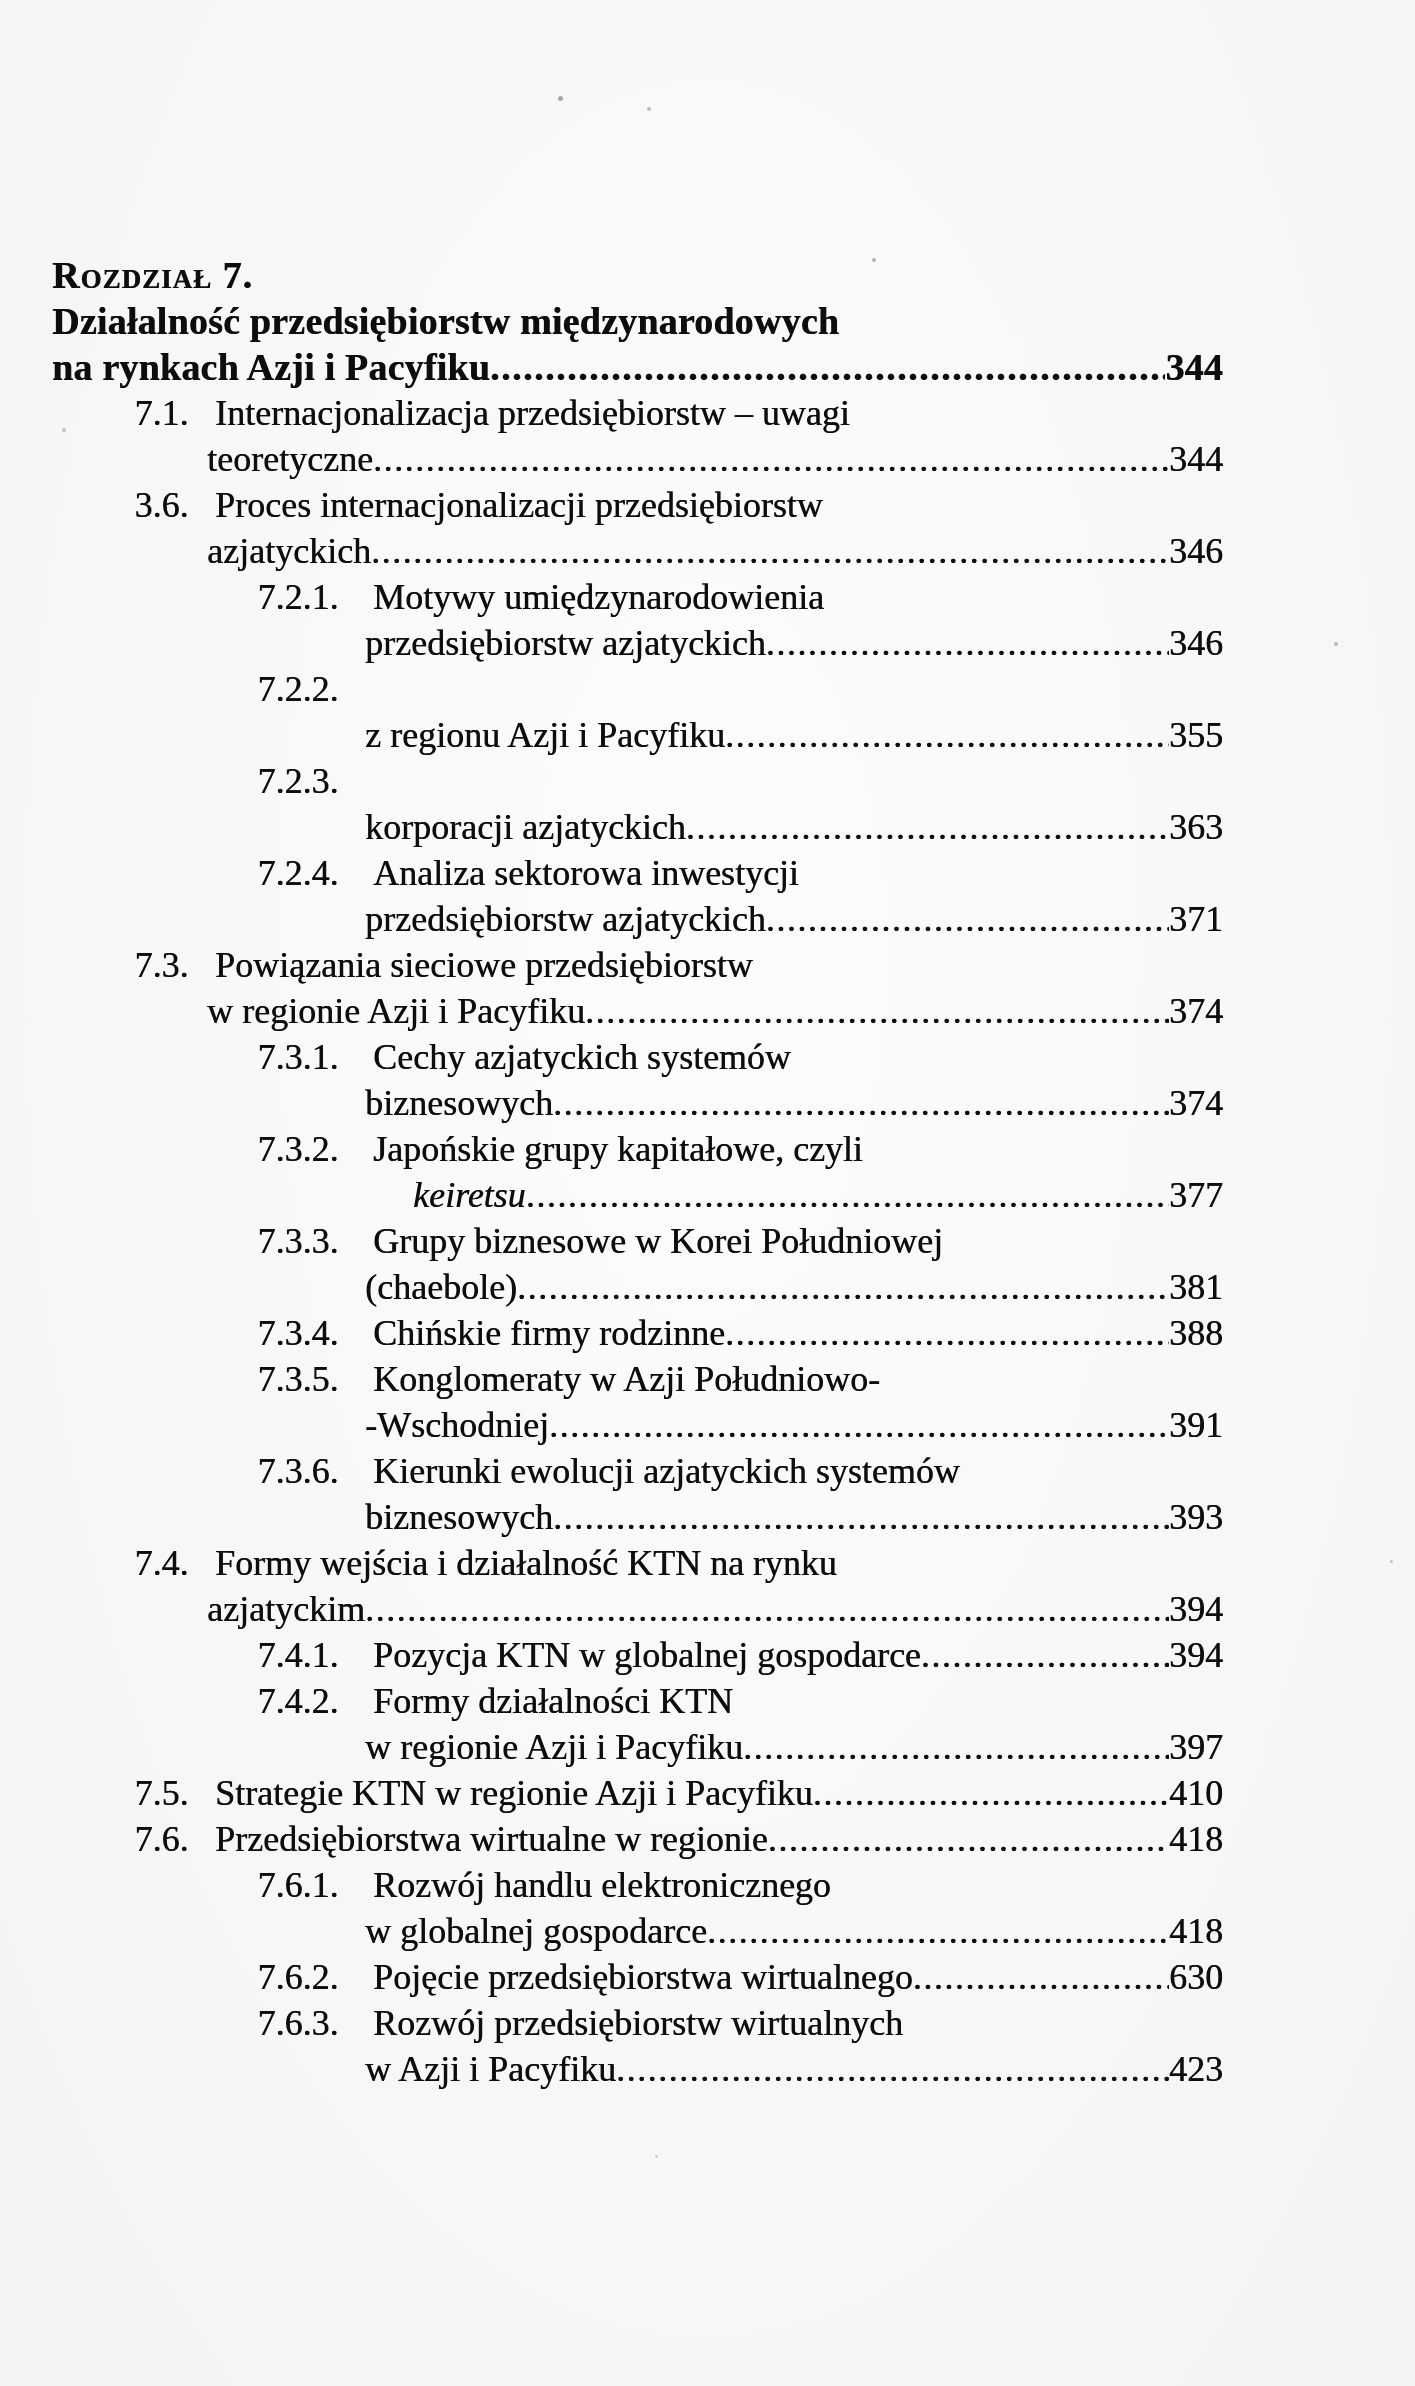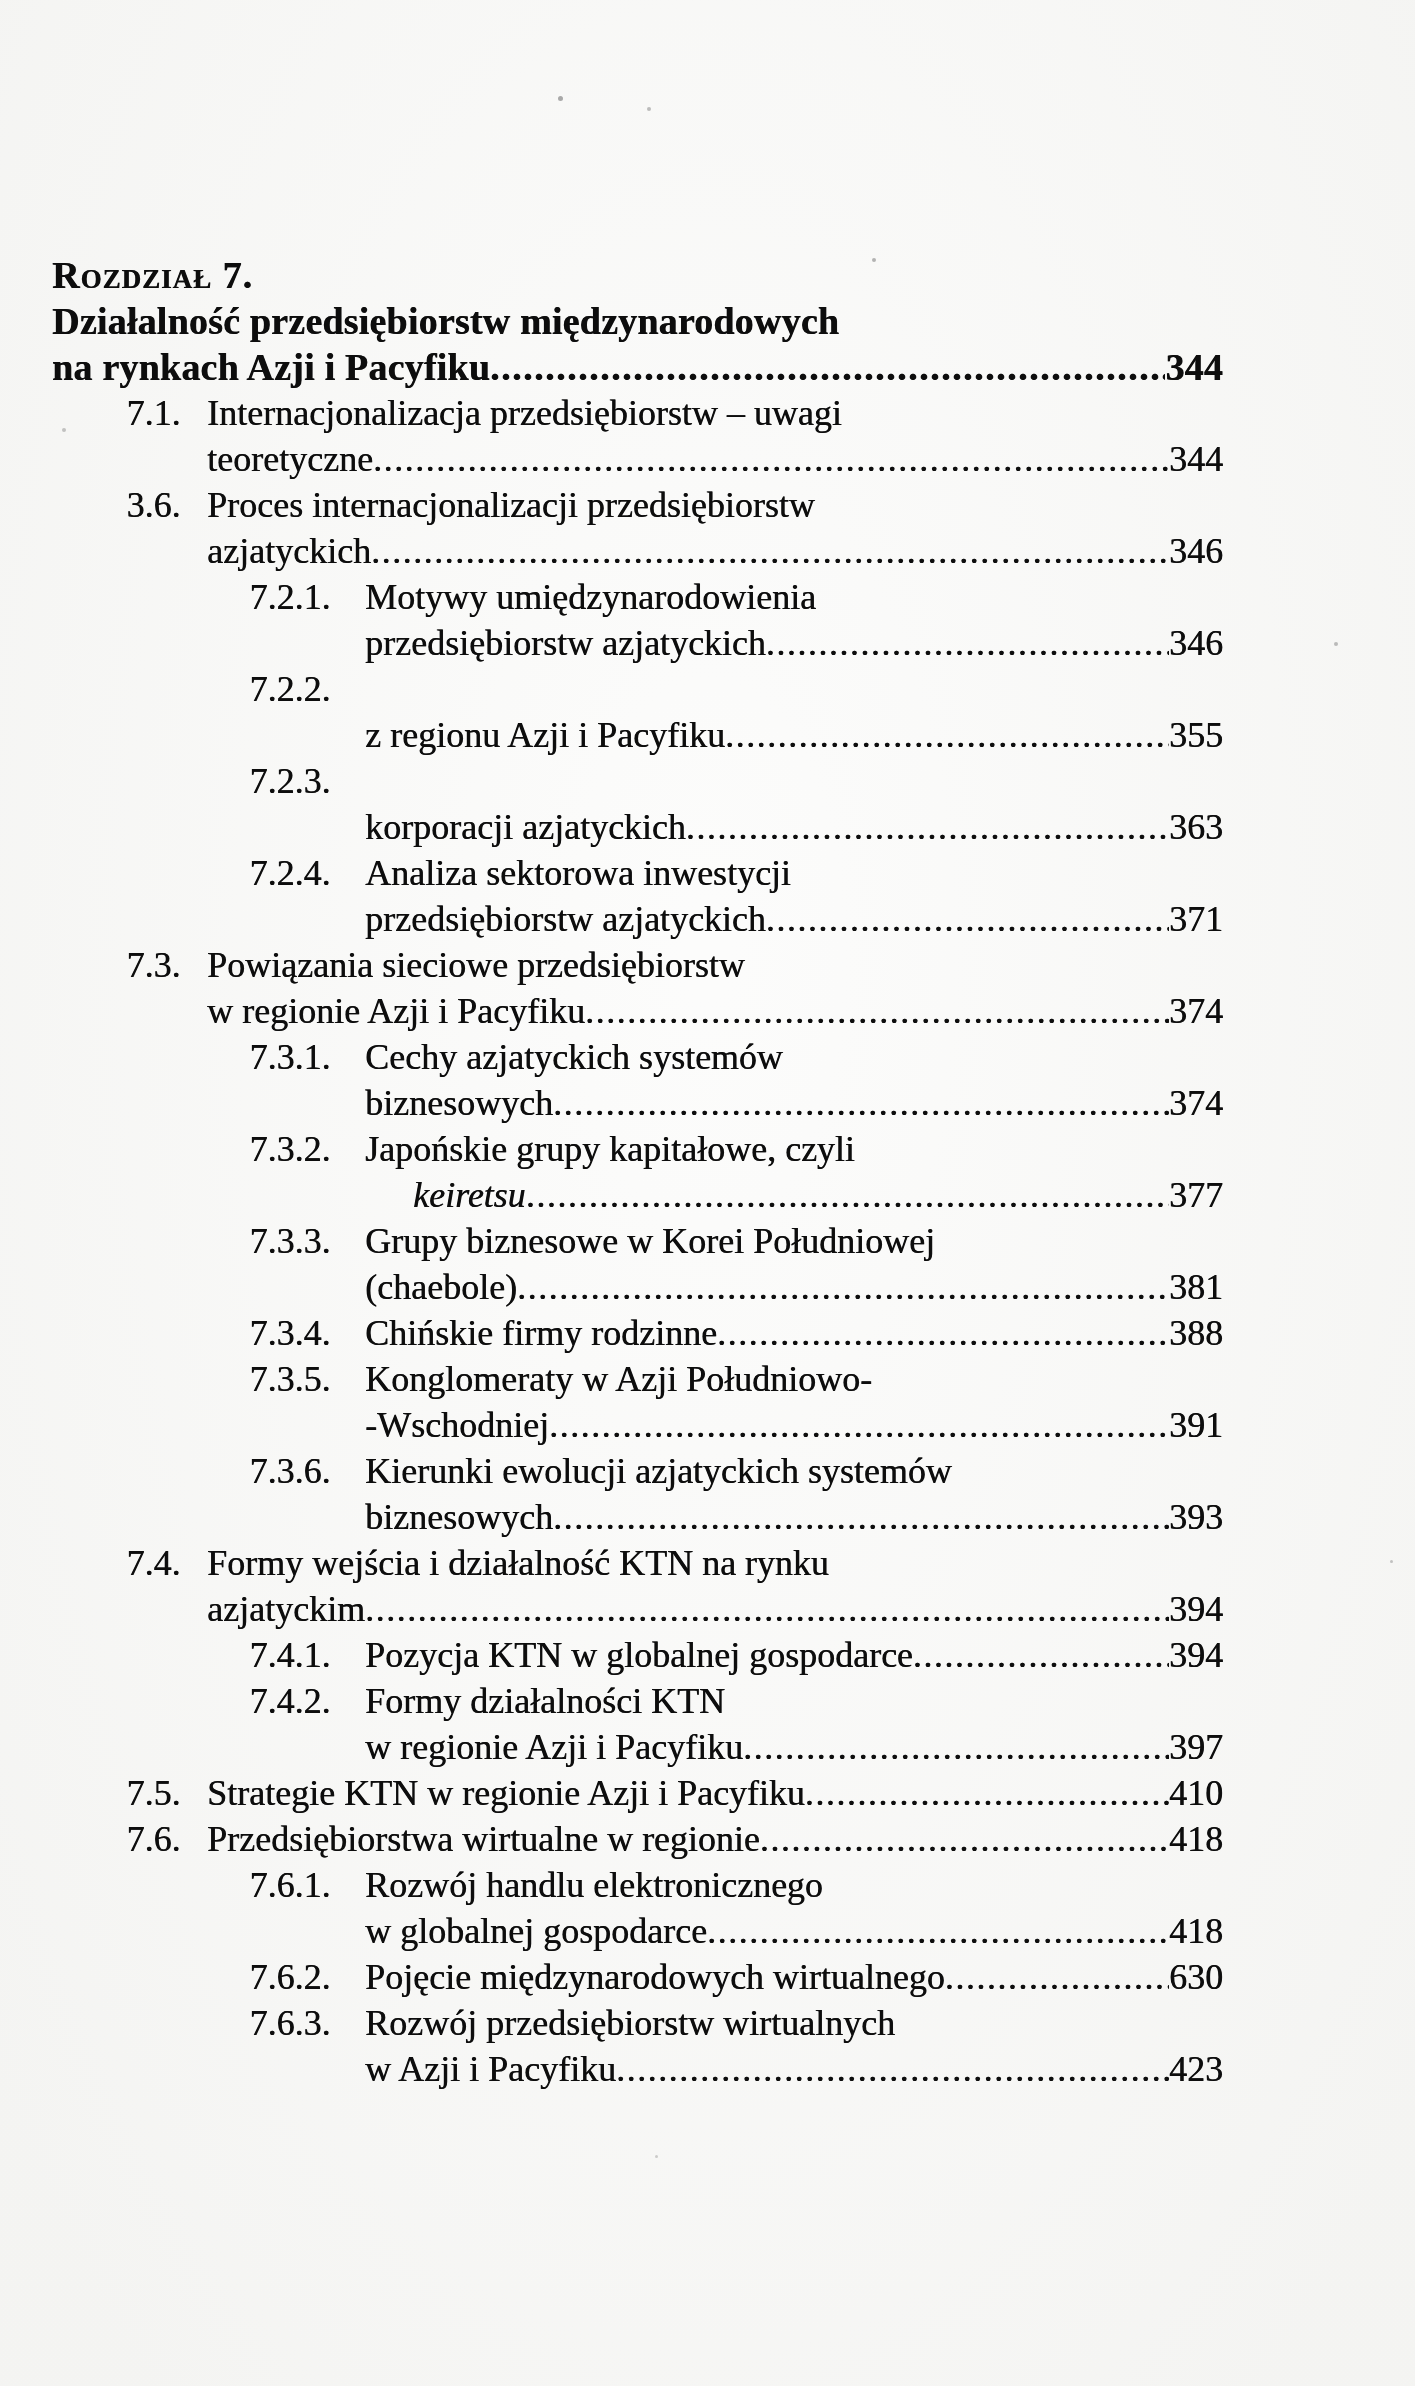--- a/index.html
+++ b/index.html
@@ -37,21 +37,21 @@
     font-variant: small-caps;
     letter-spacing: 1px;
   }
   .line {
     display: flex;
     align-items: baseline;
     white-space: nowrap;
   }
   .txt { flex: 0 0 auto; }
   .it { font-style: italic; margin-left: 48px; }
-  .num { flex: 0 0 auto; }
+  .num { flex: 0 0 auto; margin-left: 8px; }
   .dots {
     flex: 1 1 auto;
     overflow: hidden;
     white-space: nowrap;
     min-width: 14px;
   }
   .dots::before {
     content: "......................................................................................................................................................................";
     letter-spacing: 1.5px;
   }
@@ -282,21 +282,21 @@
           </div>
           <div class="line cont">
             <span class="txt">w globalnej gospodarce</span>
             <span class="dots"></span>
             <span class="pg">418</span>
           </div>
         </div>
         <div class="entry lvl2">
           <div class="line">
             <span class="num">7.6.2.</span>
-            <span class="txt">Pojęcie międzynarodowych wirtualnego</span>
+            <span class="txt">Pojęcie przedsiębiorstwa wirtualnego</span>
             <span class="dots"></span>
             <span class="pg">630</span>
           </div>
         </div>
         <div class="entry lvl2">
           <div class="line">
             <span class="num">7.6.3.</span>
             <span class="txt">Rozwój przedsiębiorstw wirtualnych</span>
           </div>
           <div class="line cont">

